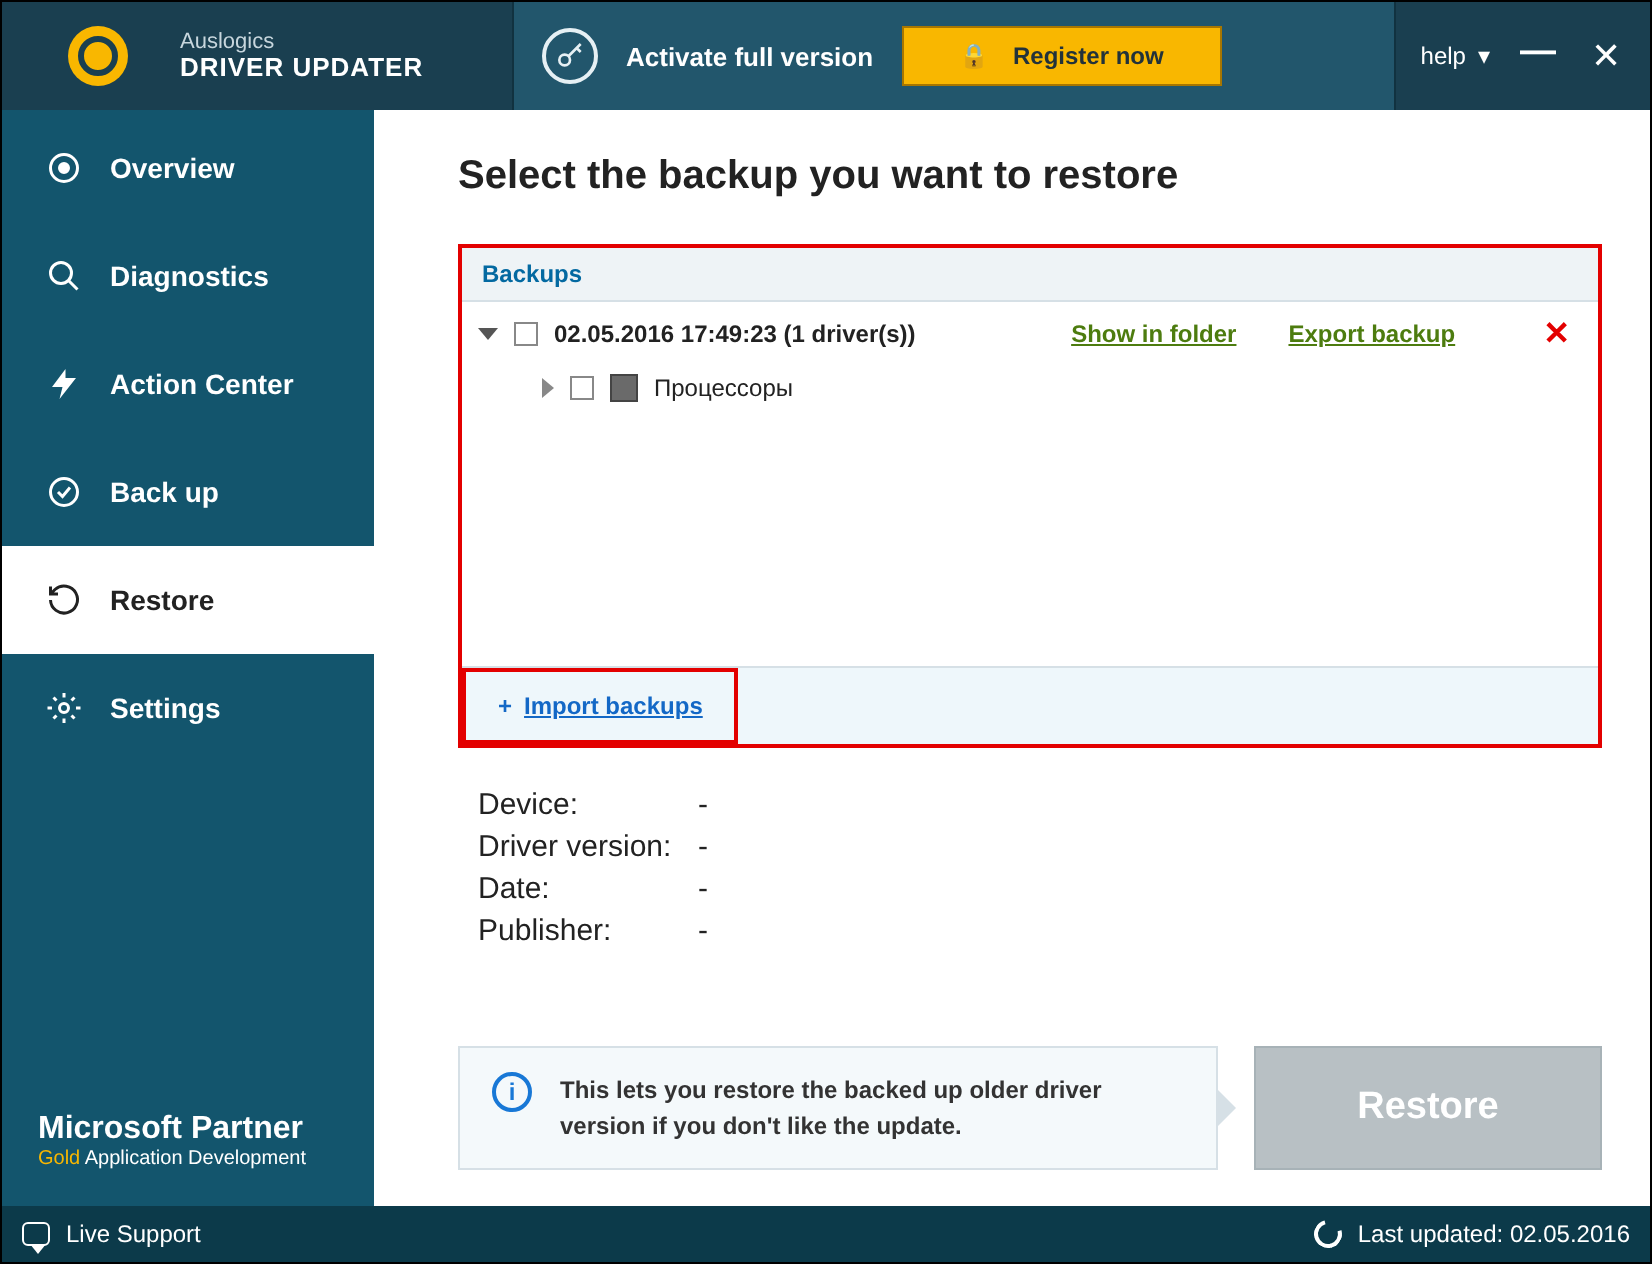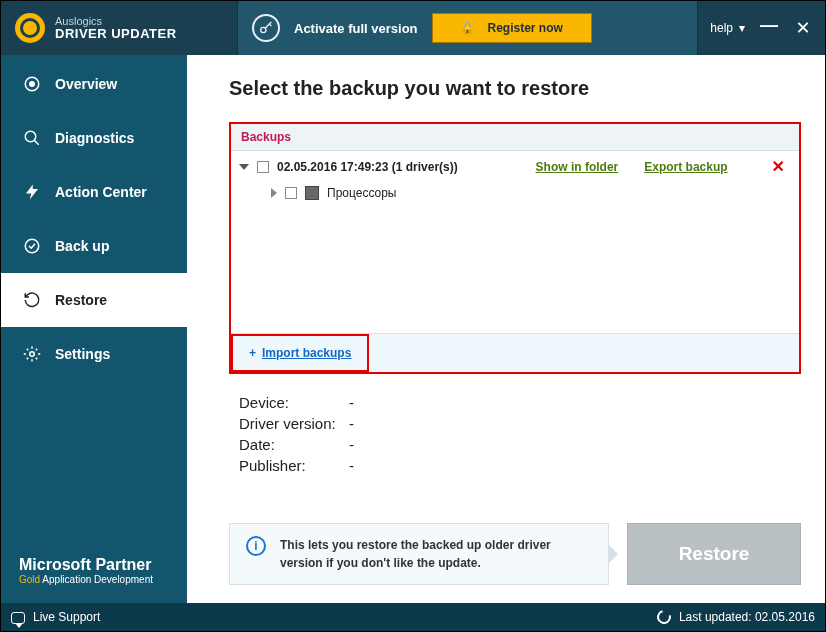--- a/index.html
+++ b/index.html
@@ -1,20 +1,20 @@
 <!DOCTYPE html>
 <html><head>
 <meta charset="utf-8">
 <style>
 * { margin: 0; padding: 0; box-sizing: border-box; font-family: "Segoe UI", Tahoma, sans-serif; }
 body { width: 826px; height: 632px; background: #ffffff; overflow: hidden; border: 1px solid #000; }
 
 
 .titlebar { height: 54px; background: #1a3f50; display: flex; align-items: stretch; color: #fff; }
-.logo-block { display: flex; align-items: center; gap: 10px; padding: 0 14px; width: 236px; }
+.logo-block { display: flex; align-items: center; gap: 26px; padding: 0 14px; width: 236px; margin-left: 19px; }
 .logo-circle { width: 30px; height: 30px; border-radius: 50%; background: #f9b700; position: relative; display: flex; align-items: center; justify-content: center; }
 .logo-circle::after { content: ""; width: 14px; height: 14px; border-radius: 50%; border: 3px solid #1a3f50; }
 .logo-text { line-height: 1.1; }
 .logo-text .brand { font-size: 11px; color: #c7d6dd; }
 .logo-text .prod { font-size: 13px; font-weight: bold; letter-spacing: .5px; }
 
 .activation-zone { flex: 1; display: flex; align-items: center; background: #22566c; border-left: 1px solid #113240; border-right: 1px solid #113240; padding: 0 14px; gap: 14px; }
 .activate-icon { width: 28px; height: 28px; border-radius: 50%; border: 2px solid #e6f0f4; display: flex; align-items: center; justify-content: center; font-size: 15px; color: #e6f0f4; }
 .activate-text { font-size: 13px; font-weight: bold; color: #fff; }
 .register-btn { background: #f9b700; color: #22323a; font-size: 12px; font-weight: bold; padding: 7px 28px; border: 1px solid #a87600; cursor: pointer; display: flex; align-items: center; gap: 12px; }
@@ -34,21 +34,21 @@
 .sidebar-item svg, .sidebar-item .sicon { width: 18px; height: 18px; flex-shrink: 0; }
 .ms-partner { margin-top: auto; padding: 16px 10px 18px 18px; color: #fff; }
 .ms-partner .big { font-size: 16px; font-weight: 600; }
 .ms-partner .small { font-size: 10px; }
 .ms-partner .gold { color: #f9b700; }
 
 .main { flex: 1; background: #fff; padding: 22px 24px 18px 42px; display: flex; flex-direction: column; }
 .page-title { font-size: 20px; font-weight: bold; color: #222; margin-bottom: 22px; }
 
 .backups-box { border: 2px solid #e30000; }
-.backups-header { background: #eef3f6; padding: 6px 10px; font-size: 12px; font-weight: bold; color: #be185d; border-bottom: 1px solid #d6e0e6; }
+.backups-header { background: #eef3f6; padding: 6px 10px; font-size: 12px; font-weight: bold; color: #0369a1; border-bottom: 1px solid #d6e0e6; }
 .backup-list { min-height: 182px; background: #fff; font-size: 12px; color: #222; }
 .backup-row { display: flex; align-items: center; padding: 6px 8px; gap: 8px; justify-content: flex-end; }
 .tri { width: 0; height: 0; border-left: 5px solid transparent; border-right: 5px solid transparent; border-top: 6px solid #555; cursor: pointer; }
 .tri.right { border-top: 5px solid transparent; border-bottom: 5px solid transparent; border-left: 6px solid #888; border-right: none; width:0; height:0;}
 .chk { width: 12px; height: 12px; border: 1px solid #888; background: #fff; cursor: pointer; }
 .backup-label { font-weight: bold; }
 .backup-links { margin-left: auto; display: flex; gap: 26px; align-items: center; }
 .backup-links a { color: #4d7c0f; font-size: 12px; font-weight: bold; text-decoration: underline; cursor: pointer; }
 .del-x { color: #e30000; font-size: 16px; font-weight: bold; cursor: pointer; margin-left: 18px; margin-right: 6px; }
 .backup-child { display: flex; align-items: center; gap: 8px; padding: 4px 8px 4px 40px; }
@@ -66,21 +66,21 @@
 
 .bottom-row { margin-top: auto; display: flex; gap: 18px; align-items: stretch; padding-top: 14px; }
 .info-box { flex: 1; border: 1px solid #d6e0e6; background: #f4f9fb; padding: 12px 16px; display: flex; gap: 14px; align-items: flex-start; position: relative; }
 .info-box::after { content:""; position:absolute; right:-10px; top:50%; transform:translateY(-50%); width:0; height:0; border-top:10px solid transparent; border-bottom:10px solid transparent; border-left:10px solid #d6e0e6; }
 .info-i { width: 20px; height: 20px; border-radius: 50%; border: 2px solid #1878d6; color: #1878d6; display:flex; align-items:center; justify-content:center; font-size: 12px; font-weight: bold; flex-shrink:0; }
 .info-text { font-size: 12px; color: #333; font-weight: bold; line-height: 1.5; }
 .restore-btn { width: 174px; background: #b8c0c4; color: #fff; font-size: 19px; font-weight: bold; border: 1px solid #a7b2b7; display:flex; align-items:center; justify-content:center; cursor: pointer; }
 
 
 .statusbar { height: 28px; background: #0c3a4a; color: #fff; font-size: 12px; display: flex; align-items: center; padding: 0 10px; }
-.statusbar .live { display:flex; align-items:flex-end; gap:8px; cursor:pointer; }
+.statusbar .live { display:flex; align-items:center; gap:8px; cursor:pointer; }
 .statusbar .upd { margin-left:auto; display:flex; align-items:center; gap:8px; }
 .chat-ic { width:14px; height:12px; border:1.5px solid #fff; border-radius:3px; position:relative; }
 .chat-ic::after{content:"";position:absolute;left:3px;bottom:-5px;width:0;height:0;border-left:4px solid transparent;border-right:4px solid transparent;border-top:5px solid #fff;}
 .refresh-ic { width:14px;height:14px;border:2px solid #fff;border-radius:50%;border-top-color:transparent;transform:rotate(30deg);position:relative;}
 </style>
 </head>
 <body>
 
 <div class="titlebar">
   <div class="logo-block">

